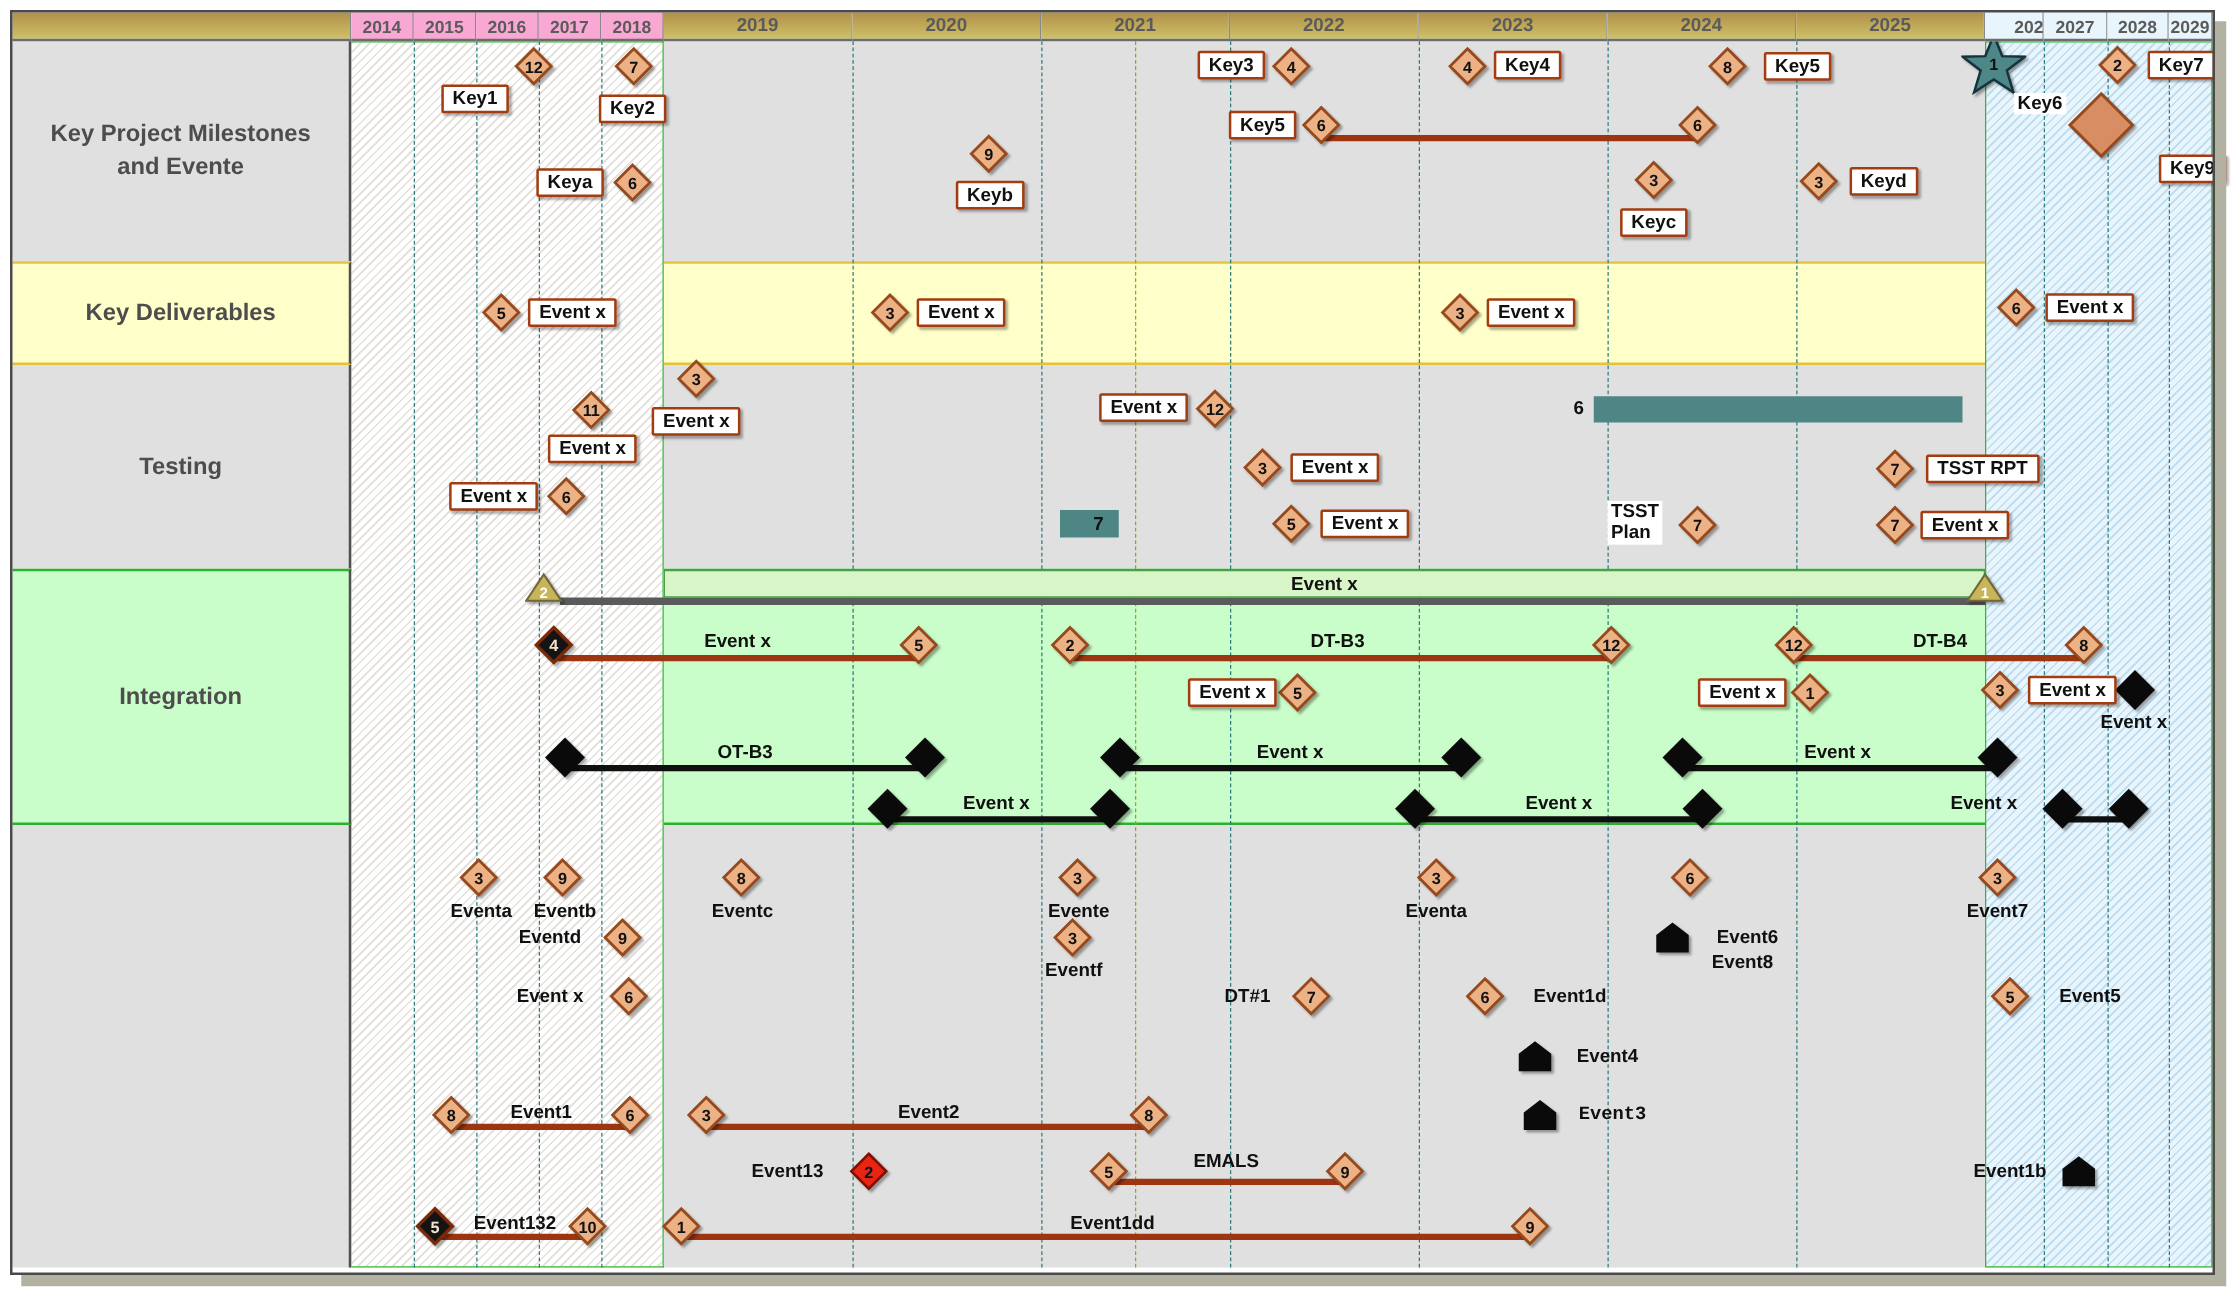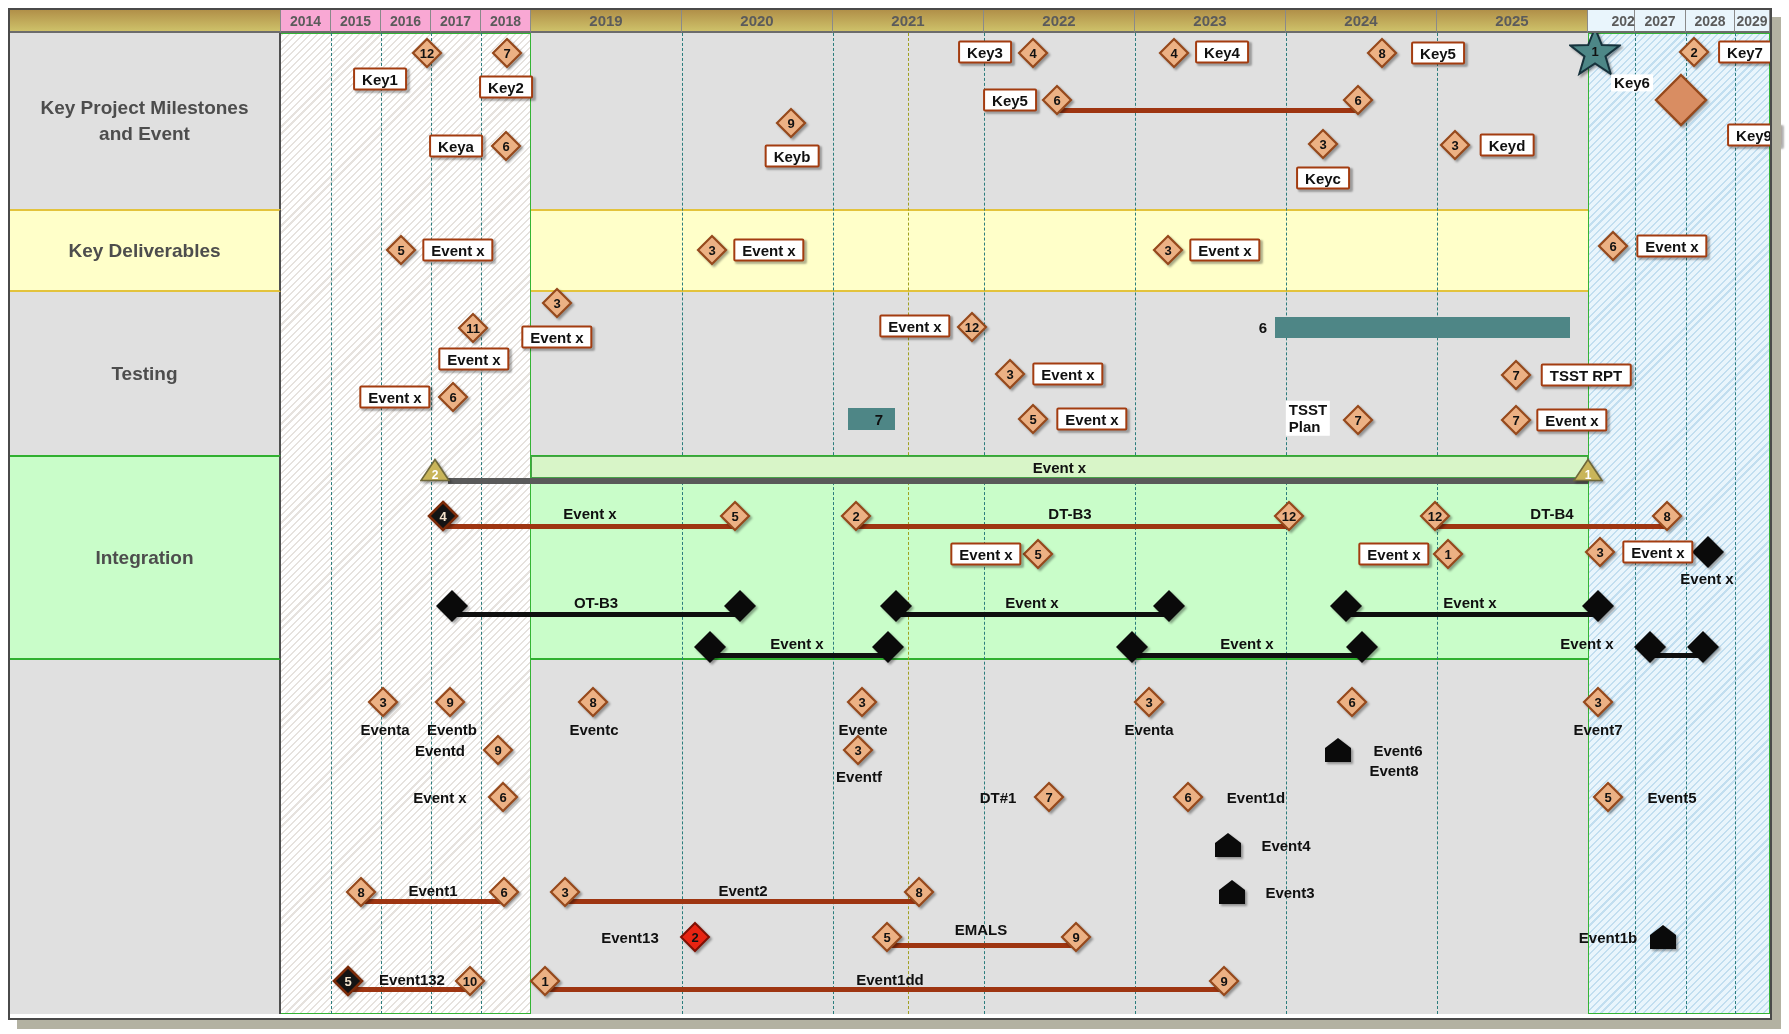--- a/index.html
+++ b/index.html
@@ -86,21 +86,21 @@
       <div class="abs gline teal" style="left: 1135px;"></div>
       <div class="abs gline teal" style="left: 1286px;"></div>
       <div class="abs gline teal" style="left: 1437px;"></div>
       <div class="abs gline teal" style="left: 1635px;"></div>
       <div class="abs gline teal" style="left: 1686px;"></div>
       <div class="abs gline teal" style="left: 1735px;"></div>
     </div>
   <div id="rowlabels">
       <div class="abs lcell gray" style="top: 33px; height: 176px; flex-direction: column;">
         <span style="display: block;">Key Project Milestones</span>
-        <span style="display: block;">and Event</span>
+        <span style="display: block;">and Evente</span>
       </div>
       <div class="abs lcell yellow" style="top: 209px; height: 83px; flex-direction: column;">
         <span style="display: block;">Key Deliverables</span>
       </div>
       <div class="abs lcell gray" style="top: 292px; height: 163px; flex-direction: column;">
         <span style="display: block;">Testing</span>
       </div>
       <div class="abs lcell green" style="top: 455px; height: 205px; flex-direction: column;">
         <span style="display: block; text-align: center;">Integration</span>
       </div>
@@ -611,21 +611,21 @@
         <svg width="32" height="32">
           <polygon points="16,2 30,16 16,30 2,16" fill="#ecb184" stroke="#96491c" stroke-width="2.2"></polygon>
           <text x="16" y="21" text-anchor="middle" font-size="13" font-weight="bold" fill="#111">8</text>
         </svg>
       </div>
       <div class="abs marker" style="left: 1232px; top: 892px;">
         <svg width="30" height="28">
           <polygon points="15,2 28,12 28,26 2,26 2,12" fill="#0a0a0a"></polygon>
         </svg>
       </div>
-      <div class="abs mtext" style="left: 1290px; top: 892px;">Event3</div>
+      <div class="abs mtext" style="left: 1290px; top: 892px; font-family: Liberation Mono, monospace;">Event3</div>
       <div class="abs mtext" style="left: 630px; top: 937px;">Event13</div>
       <div class="abs marker" style="left: 695px; top: 937px;">
         <svg width="32" height="32">
           <polygon points="16,2 30,16 16,30 2,16" fill="#e82412" stroke="#7e1004" stroke-width="2"></polygon>
           <text x="16" y="21" text-anchor="middle" font-size="13" font-weight="bold" fill="#111">2</text>
         </svg>
       </div>
       <div class="abs marker" style="left: 887px; top: 937px;">
         <svg width="32" height="32">
           <polygon points="16,2 30,16 16,30 2,16" fill="#ecb184" stroke="#96491c" stroke-width="2.2"></polygon>

